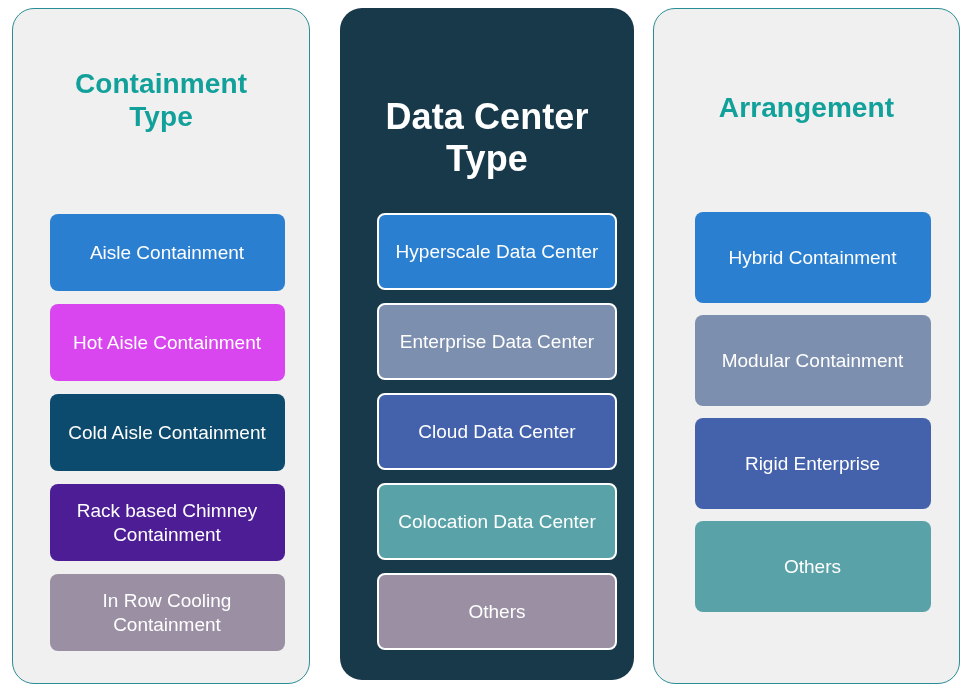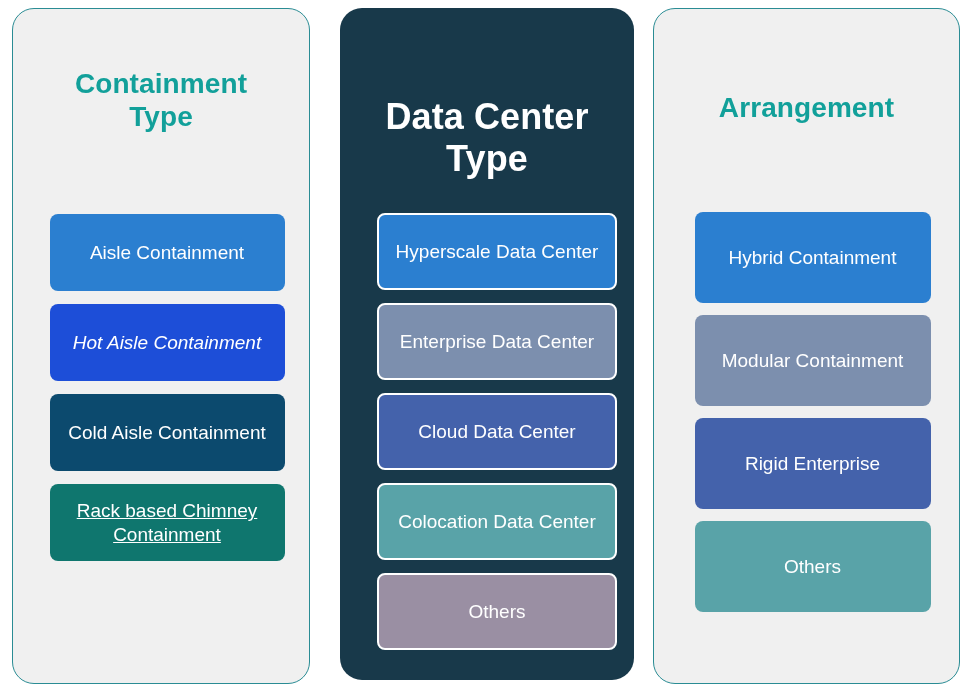--- a/index.html
+++ b/index.html
@@ -129,24 +129,26 @@
 </head>
 <body>
 
 <div id="diagram">
 
   <div class="column light" id="col-containment">
     <div class="col-title teal">Containment
 Type</div>
     <div class="item-list">
       <div class="item" style="background-color: rgb(43, 127, 208);">Aisle Containment</div>
-      <div class="item" style="background-color: #1d4ed8; font-style: italic;">Hot Aisle Containment</div>
+      <div class="item" style="background-color: #d946ef;">Hot Aisle Containment</div>
       <div class="item" style="background-color: #0c4a6e;">Cold Aisle
 Containment</div>
-      <div class="item" style="background-color: #0f766e; text-decoration: underline;">Rack based Chimney
+      <div class="item" style="background-color: #4c1d95;">Rack based Chimney
+Containment</div>
+      <div class="item" style="background-color: rgb(154, 143, 163);">In Row Cooling
 Containment</div>
     </div>
   </div>
 
   <div class="column dark" id="col-datacenter">
     <div class="col-title white">Data Center Type</div>
     <div class="item-list">
       <div class="item" style="background-color: rgb(43, 127, 208);">Hyperscale Data
 Center</div>
       <div class="item" style="background-color: rgb(124, 143, 174);">Enterprise Data Center</div>

